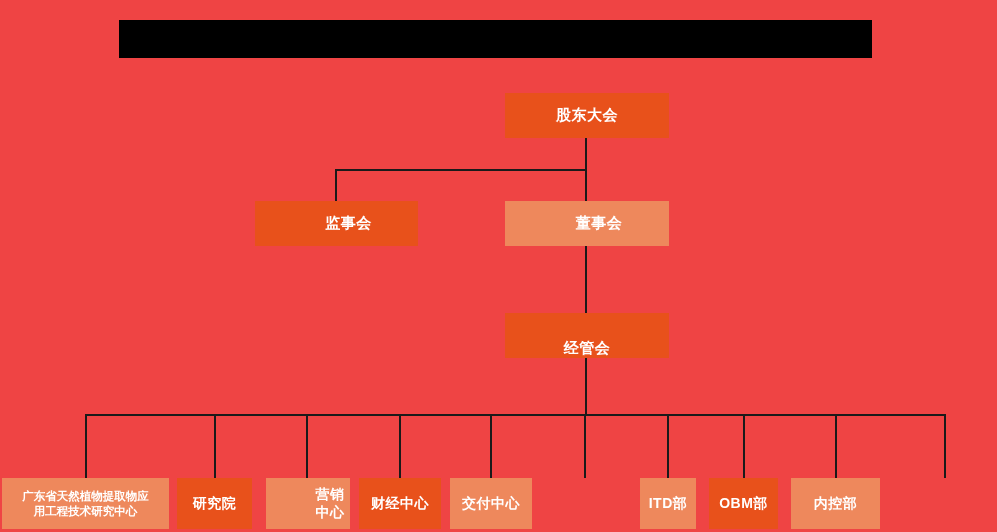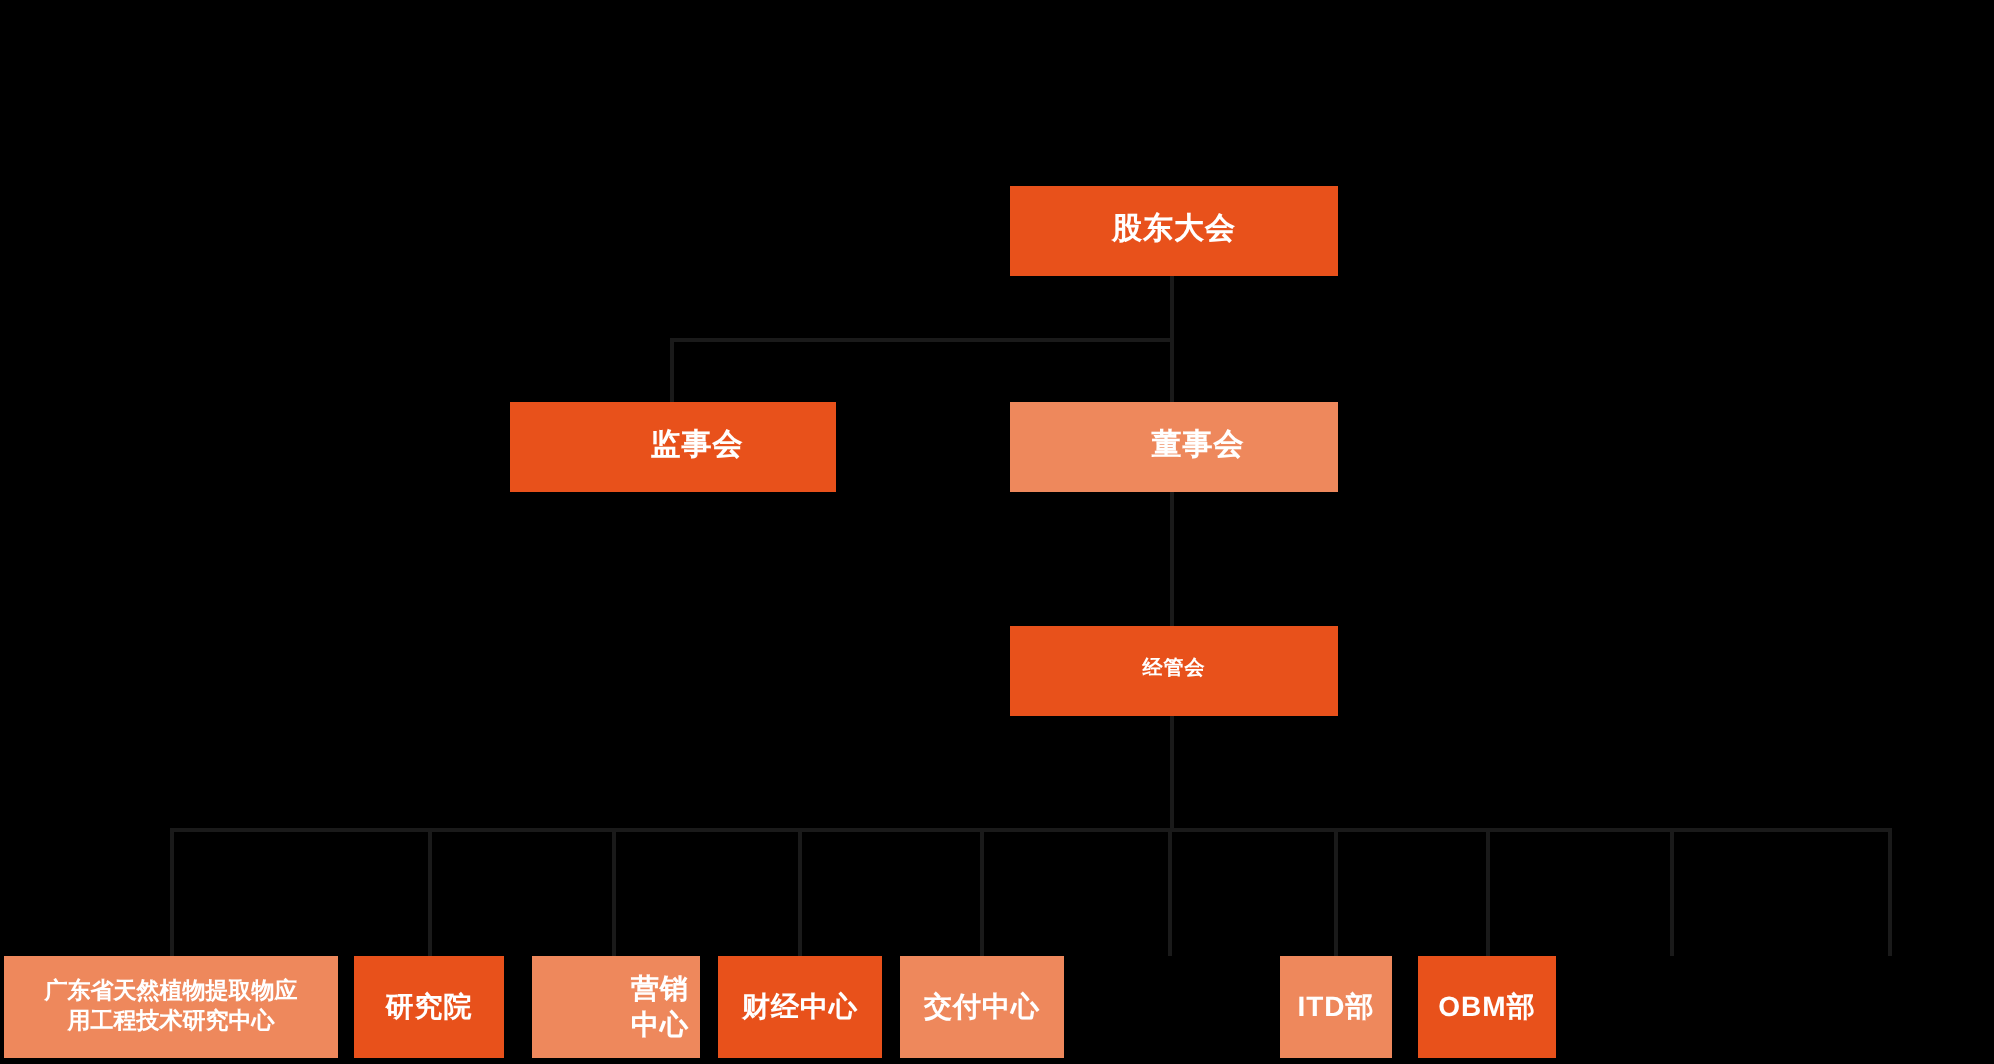--- a/index.html
+++ b/index.html
@@ -7,21 +7,21 @@
     padding: 0;
     background: #ffffff;
   }
   body {
     font-family: "Liberation Sans", "DejaVu Sans", sans-serif;
   }
   #chart-root {
     position: relative;
     width: 997px;
     height: 532px;
-    background: #000000;
+    background: #ef4444;
     overflow: hidden;
   }
   .redaction-bar {
     position: absolute;
     background: #000000;
   }
   .node {
     position: absolute;
     box-sizing: border-box;
     display: flex;
@@ -31,21 +31,21 @@
     color: #ffffff;
     font-weight: bold;
     line-height: 1.25;
     letter-spacing: 0.5px;
     white-space: pre-line;
   }
   .node.primary   { background: #E8511B; }
   .node.secondary { background: #EE885C; }
   .node.lvl1 { font-size: 15px; }
   .node.lvl2 { font-size: 15px; padding-left: 24px; }
-  .node.lvl3 { font-size: 10px; }
+  .node.lvl3 { font-size: 15px; align-items: flex-end; }
   .node.dept { font-size: 14px; }
   .node.dept-small { font-size: 11.5px; letter-spacing: 0px; padding: 16px 6px; }
   .connector {
     position: absolute;
     background: #1a1a1a;
   }
   .connector.v { width: 2px; }
   .connector.h { height: 2px; }
 </style>
 </head>
@@ -119,15 +119,18 @@
 
 
   <div class="node secondary dept" style="left:640px; top:478px; width:56px; height:51px;">
     <span>ITD部</span>
   </div>
 
   <div class="node primary dept" style="left:709px; top:478px; width:69px; height:51px;">
     <span>OBM部</span>
   </div>
 
+  <div class="node secondary dept" style="left:791px; top:478px; width:89px; height:51px;">
+    <span>内控部</span>
+  </div>
 
 
 </div>
 
 </body></html>

